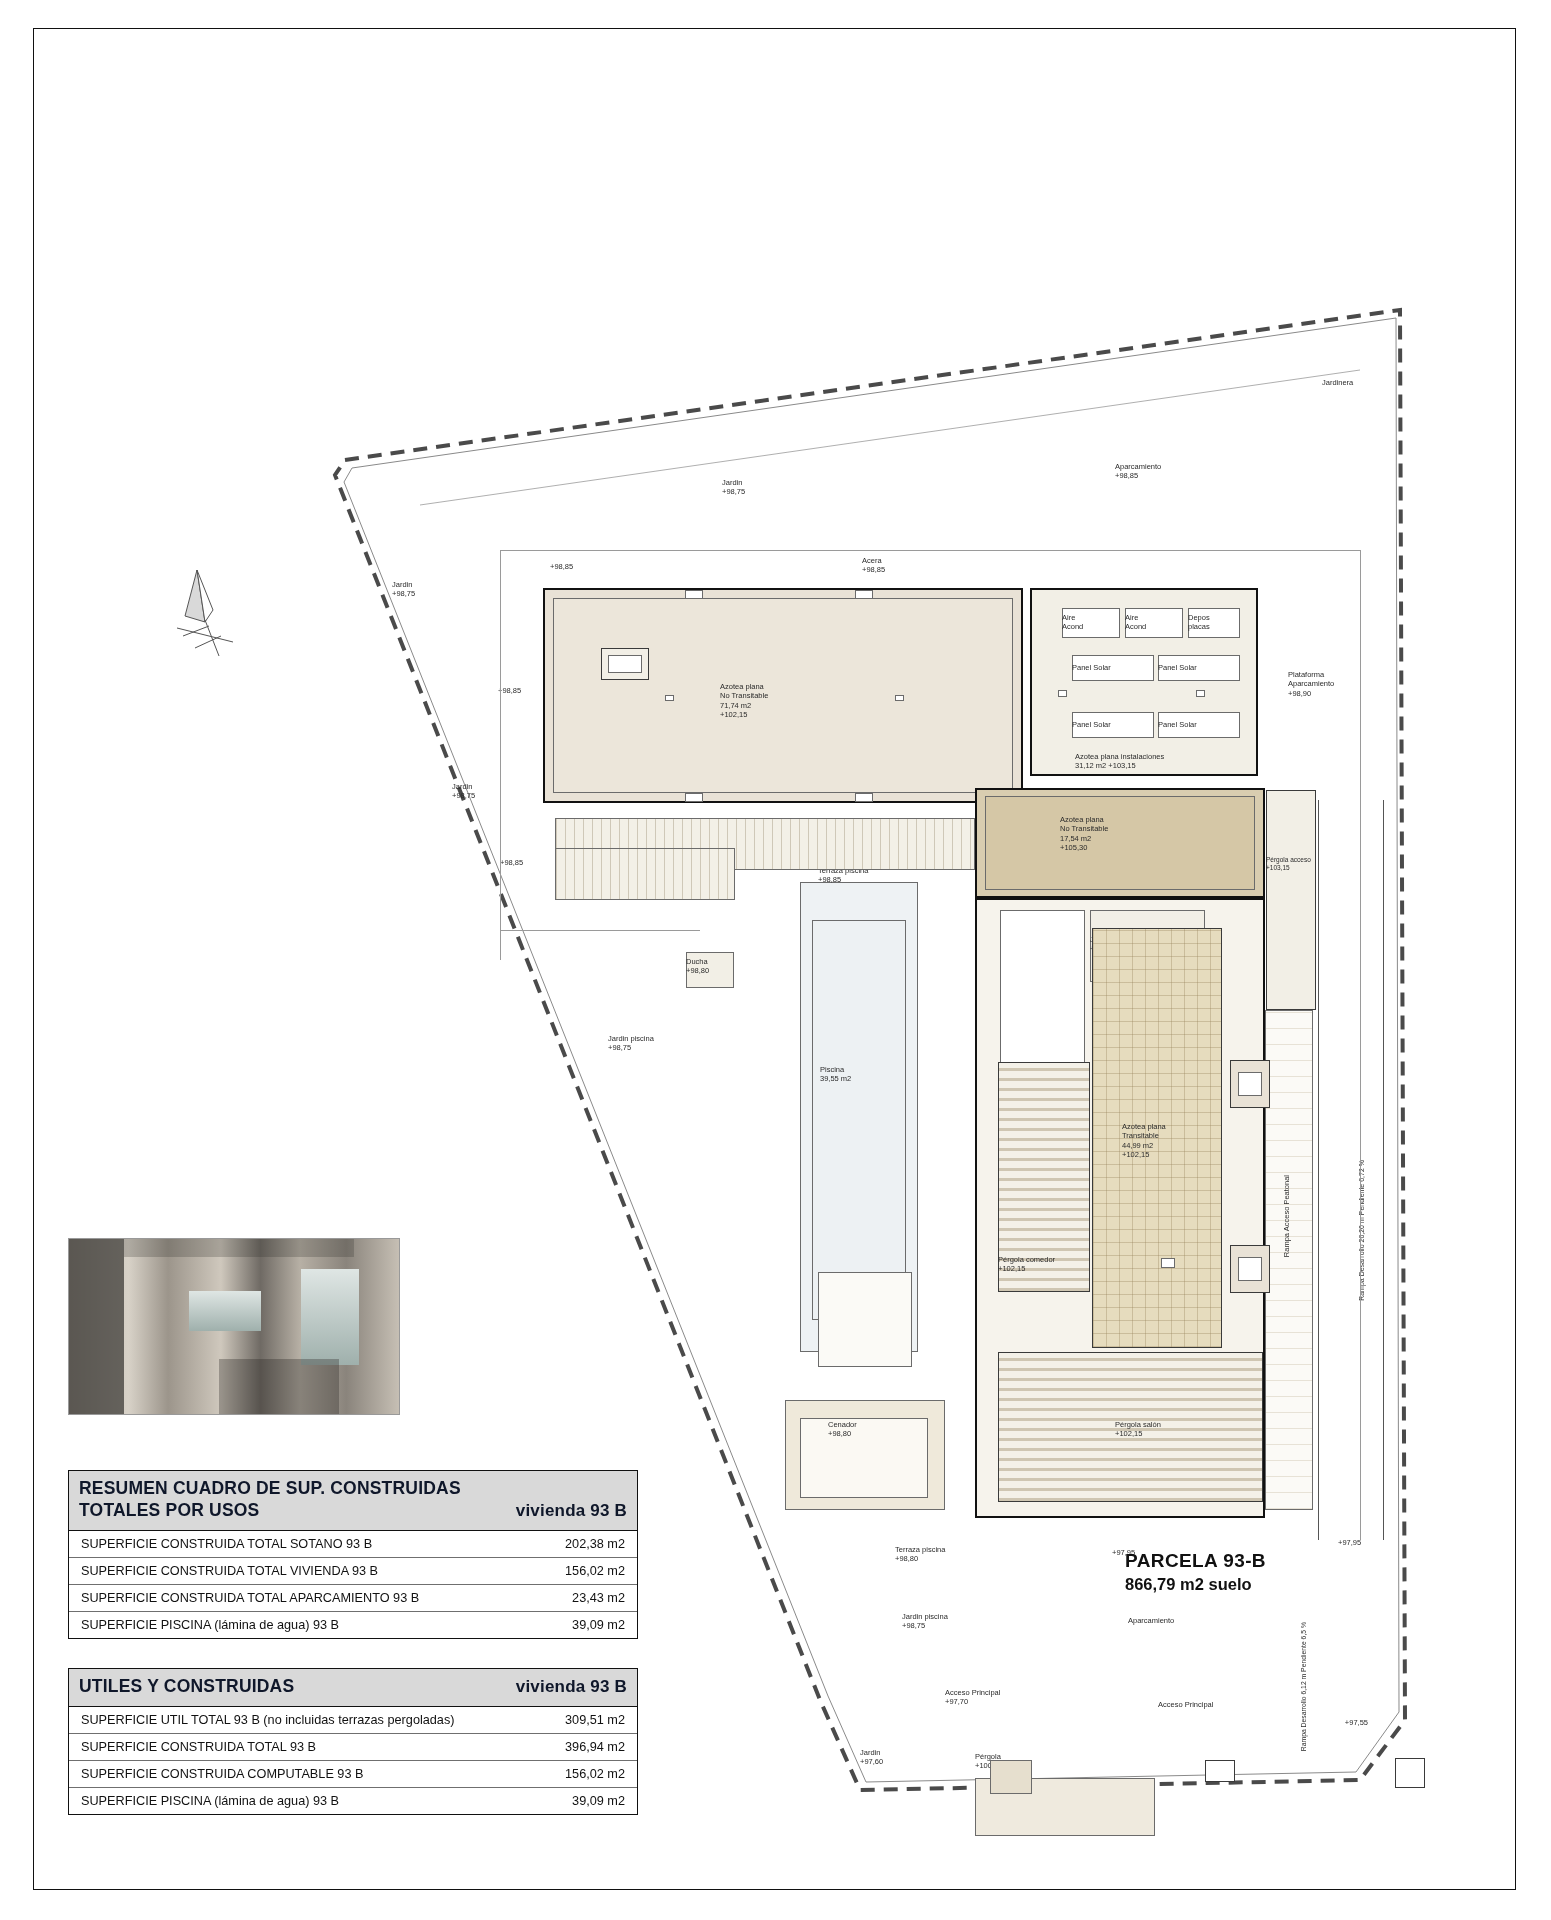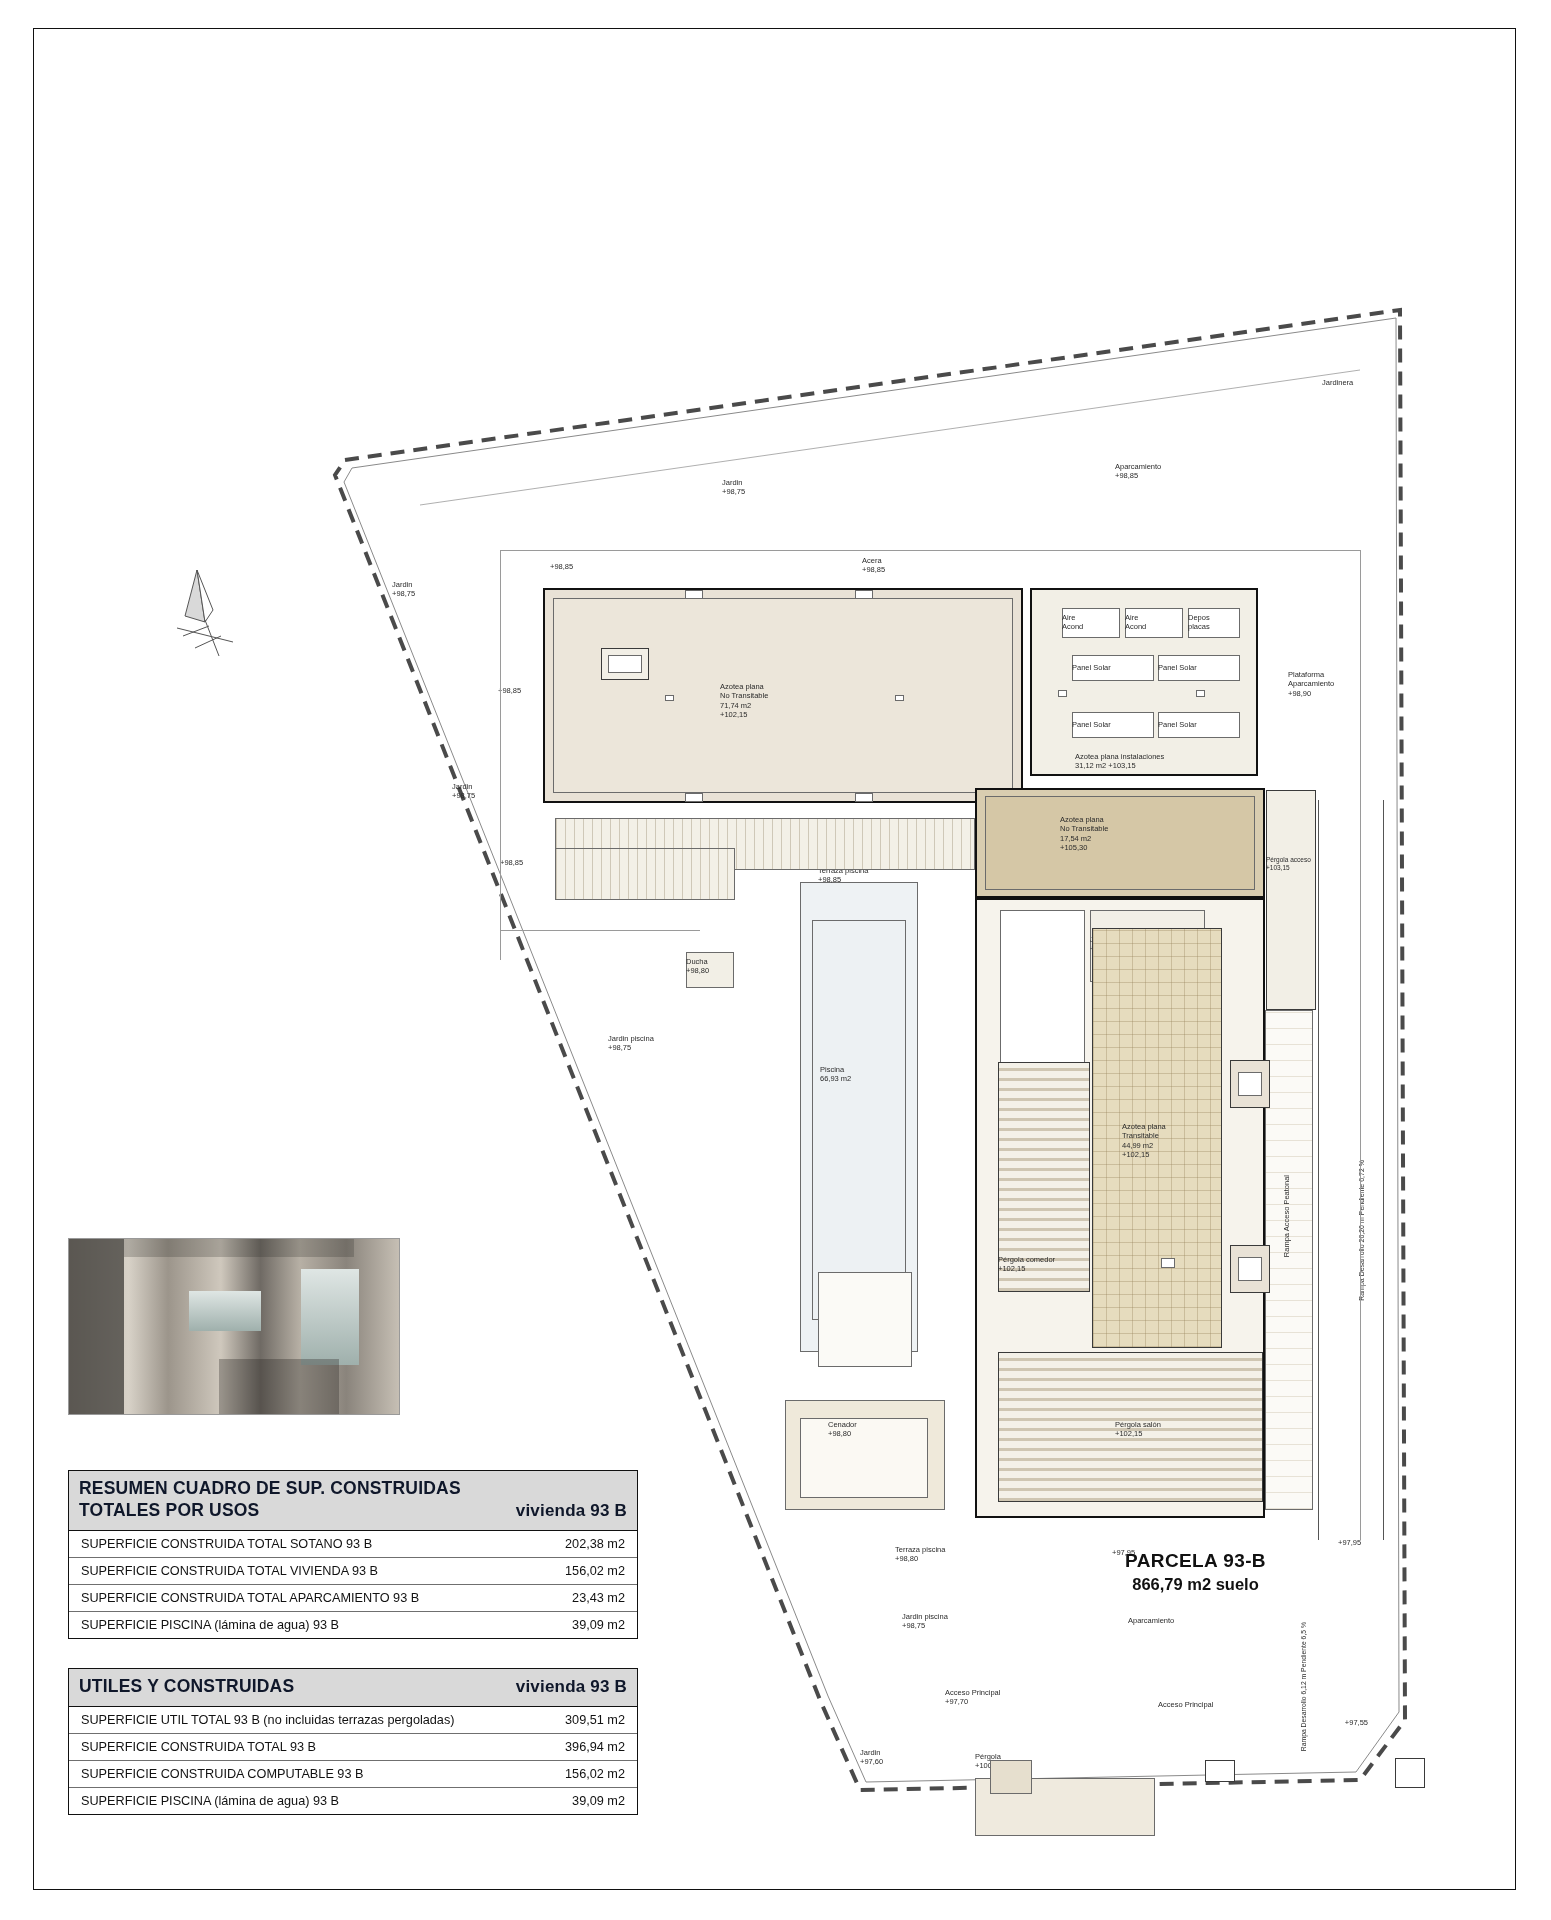--- a/index.html
+++ b/index.html
@@ -43,21 +43,21 @@
   .tbl .hdr .l1,.tbl .hdr .l2{font-weight:bold;font-size:17.5px;letter-spacing:.2px;color:#0f172a;line-height:1.25;}
   .tbl .hdr .l2{display:flex;justify-content:space-between;align-items:baseline;}
   .tbl .hdr .l2 .right{font-size:17px;}
   .row{display:flex;justify-content:space-between;align-items:center;
     border-bottom:0.9px solid #6f6f6f;padding:6px 12px 6px 12px;font-size:12.7px;color:#111;gap:20px;}
   .row:last-child{border-bottom:none;}
   .row .v{font-variant-numeric:tabular-nums;padding-left:12px;white-space:nowrap;}
   
   .parcela{position:absolute;left:1125px;top:1550px;font-weight:bold;color:#111;}
   .parcela .p1{font-size:19px;letter-spacing:.4px;}
-  .parcela .p2{font-size:16.5px;margin-top:3px;text-align:center;}
+  .parcela .p2{font-size:16.5px;margin-top:3px;}
   
   .fill-cream{background:#e9e2d6;}
   .fill-sand{background:#d9cdb0;}
   .fill-pale{background:#f2efe6;}
   .fill-blue{background:#eef2f4;}
   .vert{writing-mode:vertical-rl;transform:rotate(180deg);}
 </style>
 </head>
 <body>
 
@@ -206,21 +206,21 @@
 
   <div class="box med fill-cream" style="left:1230px;top:1060px;width:40px;height:48px;"></div>
   <div class="box thin" style="left:1238px;top:1072px;width:24px;height:24px;background:#fff;"></div>
   <div class="box med fill-cream" style="left:1230px;top:1245px;width:40px;height:48px;"></div>
   <div class="box thin" style="left:1238px;top:1257px;width:24px;height:24px;background:#fff;"></div>
 
   <div class="box thin fill-blue" style="left:800px;top:882px;width:118px;height:470px;"></div>
   <div class="box thin" style="left:812px;top:920px;width:94px;height:400px;background:#edf1f3;"></div>
   <div class="lbl" style="left:820px;top:1065px;width:78px;">
     <div>Piscina</div>
-    <div>66,93 m2</div>
+    <div>39,55 m2</div>
   </div>
   <div class="lbl" style="left:818px;top:866px;width:110px;">
     <div>Terraza piscina</div>
     <div>+98,85</div>
   </div>
   <div class="box thin" style="left:818px;top:1272px;width:94px;height:95px;background:#fbfaf6;"></div>
 
   <div class="box thin fill-pale" style="left:686px;top:952px;width:48px;height:36px;"></div>
   <div class="lbl" style="left:686px;top:957px;width:48px;">
     <div>Ducha</div>

